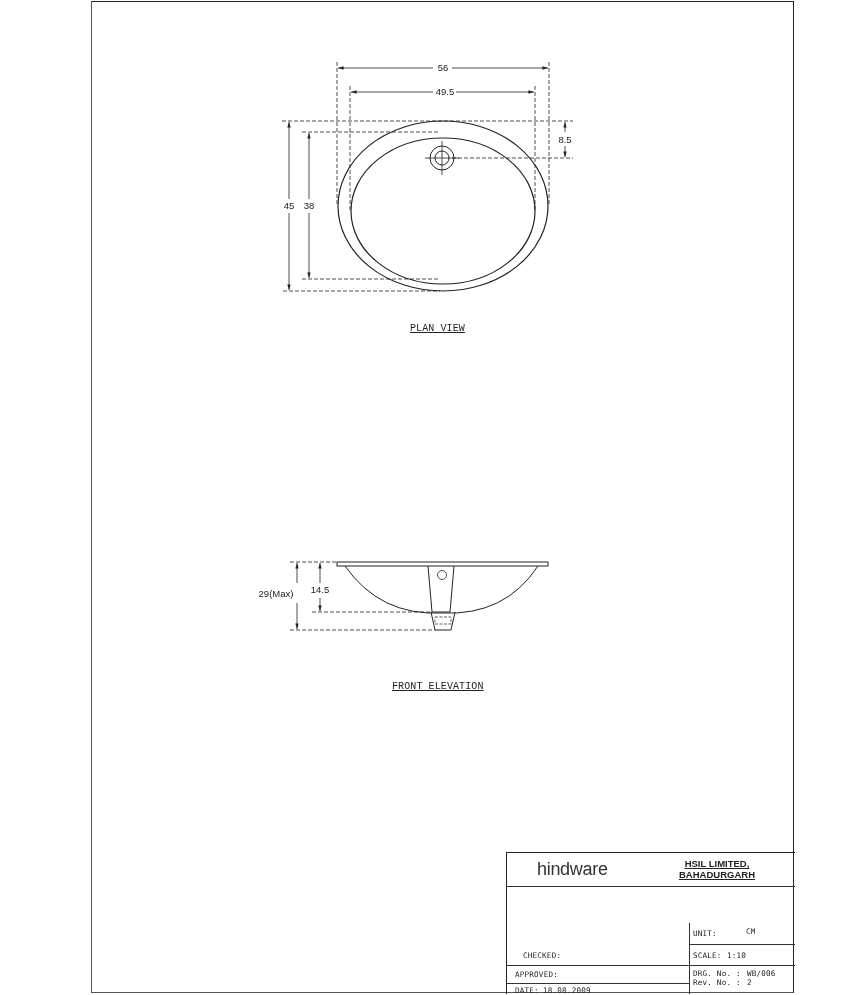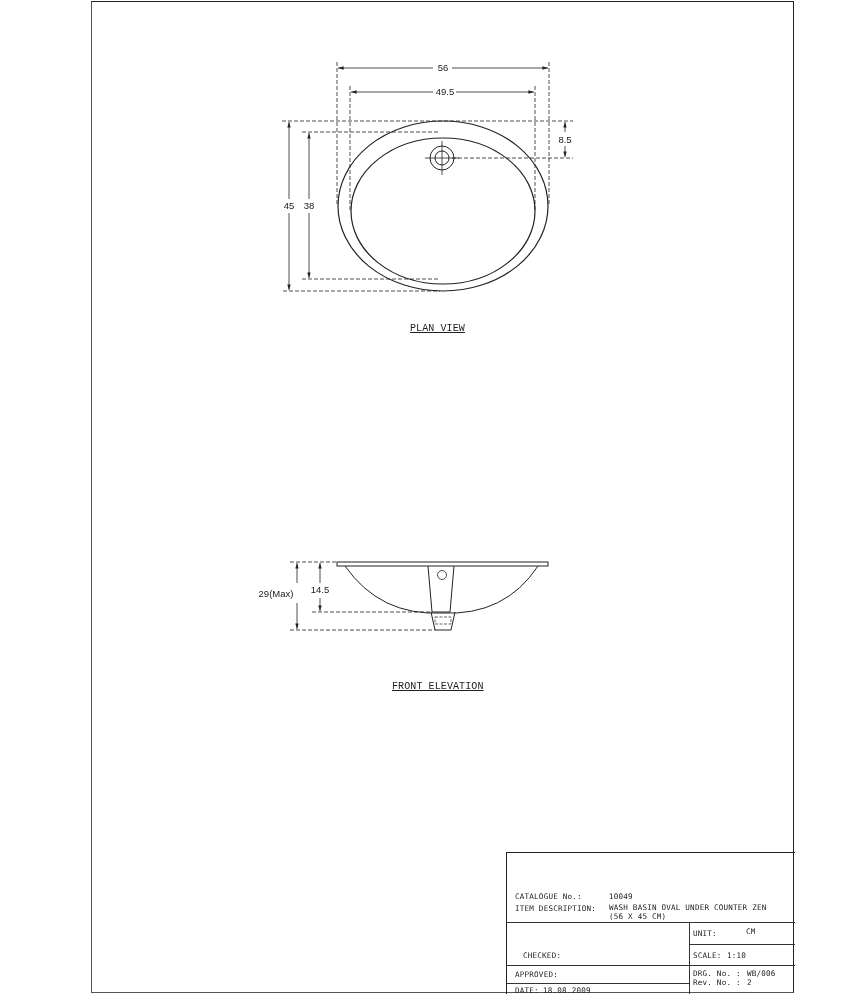--- a/index.html
+++ b/index.html
@@ -106,28 +106,28 @@
     <text class="dimtxt" x="309" y="209" text-anchor="middle">38</text>
     <text class="dimtxt" x="565" y="143" text-anchor="middle">8.5</text>
     <text class="dimtxt" x="276" y="597" text-anchor="middle">29(Max)</text>
     <text class="dimtxt" x="320" y="593" text-anchor="middle">14.5</text>
   </svg>
 
   <div class="caption" style="left:410px; top:323px;">PLAN VIEW</div>
   <div class="caption" style="left:392px; top:681px;">FRONT ELEVATION</div>
 
   <div class="tb">
+    <div class="tb-row tb-logo">
+      <div class="logo">hindware</div>
+      <div class="company">
+        <div>HSIL LIMITED,</div>
+        <div>BAHADURGARH</div>
+      </div>
+    </div>
 
-    <div class="tb-row tb-cat">
-      <span class="lbl" style="left:8px; top:5px;">CATALOGUE No.:</span>
-      <span class="lbl" style="left:102px; top:5px;">10049</span>
-      <span class="lbl" style="left:8px; top:17px;">ITEM DESCRIPTION:</span>
-      <span class="lbl" style="left:102px; top:16px;">WASH BASIN OVAL UNDER COUNTER ZEN</span>
-      <span class="lbl" style="left:102px; top:25px;">(56 X 45 CM)</span>
-    </div>
 
     <div class="tb-split"></div>
 
     <div class="cell-row" style="top:92px; height:21px;">
       <span class="lbl" style="left:8px; top:6px;padding-left:8px;">CHECKED:</span>
     </div>
     <div class="cell-row" style="top:113px; height:18px;">
       <span class="lbl" style="left:8px; top:4px;">APPROVED:</span>
     </div>
     <div class="cell-row" style="top:131px; height:11px; border-bottom:none;">

